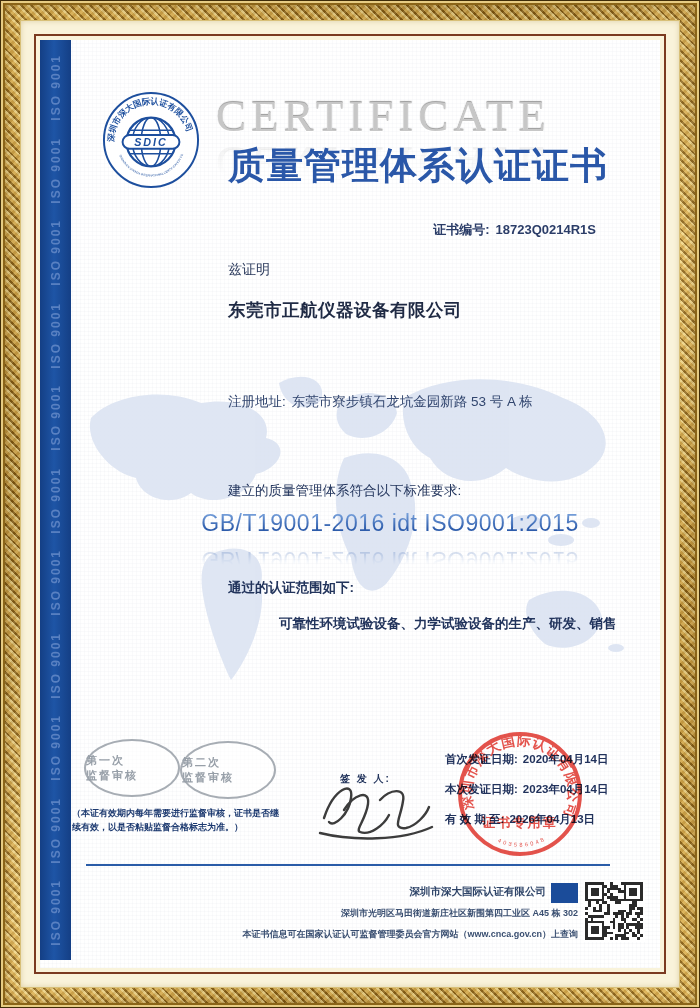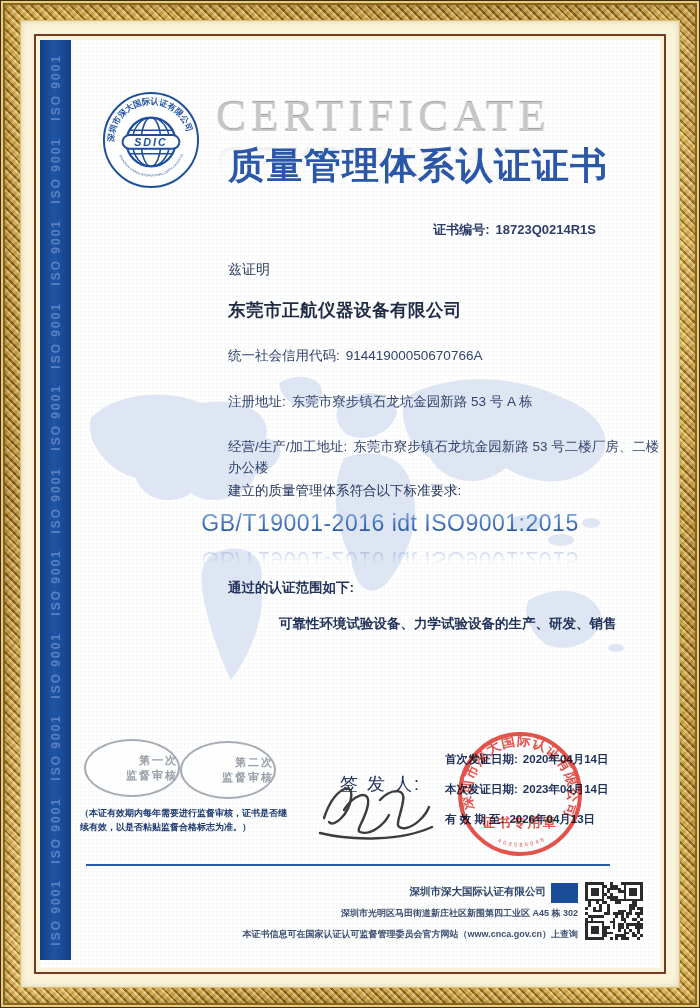--- a/index.html
+++ b/index.html
@@ -55,30 +55,30 @@
     font-size:23px;color:#3a68b8;white-space:nowrap;letter-spacing:.5px;
     background:linear-gradient(180deg,#7aa3dd 10%,#2d5cab 70%);
     -webkit-background-clip:text;background-clip:text;-webkit-text-fill-color:transparent;}
   .std-big.reflect{top:506px;transform:scaleY(-1);opacity:.4;
     -webkit-mask-image:linear-gradient(to top,rgba(0,0,0,.8),transparent 70%);
     mask-image:linear-gradient(to top,rgba(0,0,0,.8),transparent 70%);}
   .line-scope-intro{top:539px;font-weight:bold;color:#22345c;}
   .line-scope{top:575px;left:192px;font-weight:bold;color:#22345c;margin-left:47px;}
   
   .oval{position:absolute;width:92px;height:54px;border:2px solid #a7adb4;border-radius:50%;
-    z-index:2;display:flex;flex-direction:column;justify-content:center;align-items:flex-end;
+    z-index:2;display:flex;flex-direction:column;justify-content:center;align-items:flex-start;
     color:#979fa8;font-size:11px;font-weight:bold;letter-spacing:2px;line-height:15px;
     background:rgba(255,255,255,.55);}
   .oval-1{left:44px;top:699px;}
   .oval-2{left:140px;top:701px;}
-  .note{position:absolute;left:40px;top:766px;width:214px;z-index:2;
+  .note{position:absolute;left:32px;top:766px;width:214px;z-index:2;
     font-size:9px;font-weight:bold;color:#1d3a70;line-height:14px;}
   
-  .issuer-label{position:absolute;left:300px;top:732px;z-index:2;font-size:18px;
-    font-weight:normal;color:#22345c;letter-spacing:2px;}
+  .issuer-label{position:absolute;left:300px;top:732px;z-index:2;font-size:10px;
+    font-weight:bold;color:#22345c;letter-spacing:2px;}
   .signature{position:absolute;left:270px;top:730px;width:132px;height:78px;z-index:2;}
   .dates{position:absolute;left:405px;top:704px;z-index:2;font-size:11.5px;
     font-weight:bold;color:#21325c;line-height:30px;white-space:nowrap;}
   .dates .lbl{margin-right:5px;}
   .stamp{position:absolute;left:415px;top:689px;width:130px;height:130px;z-index:3;
     mix-blend-mode:multiply;opacity:.92;}
   
   .footer-hr{position:absolute;left:46px;top:824px;width:524px;height:2px;
     background:#2a5ca8;z-index:2;}
   .foot-company{position:absolute;right:114px;top:845px;z-index:2;font-size:10.5px;
@@ -170,28 +170,22 @@
       </svg>
     </div>
 
     <div class="cert-title">质量管理体系认证证书</div>
     <div class="cert-no">
       <span>证书编号:</span><span>18723Q0214R1S</span>
     </div>
 
     <div class="body-line line-intro">兹证明</div>
     <div class="body-line line-company">东莞市正航仪器设备有限公司</div>
-    <div class="body-line line-credit">
-      <span class="lbl">统一社会信用代码:</span><span>91441900050670766A</span>
-    </div>
     <div class="body-line line-reg">
       <span class="lbl">注册地址:</span><span>东莞市寮步镇石龙坑金园新路 53 号 A 栋</span>
-    </div>
-    <div class="body-line line-op">
-      <span class="lbl">经营/生产/加工地址:</span><span>东莞市寮步镇石龙坑金园新路 53 号二楼厂房、二楼办公楼</span>
     </div>
     <div class="body-line line-std-intro">建立的质量管理体系符合以下标准要求:</div>
 
     <div class="std-big">GB/T19001-2016 idt ISO9001:2015</div>
     <div class="std-big reflect">GB/T19001-2016 idt ISO9001:2015</div>
 
     <div class="body-line line-scope-intro">通过的认证范围如下:</div>
     <div class="body-line line-scope">可靠性环境试验设备、力学试验设备的生产、研发、销售</div>
 
     <div class="oval oval-1">

